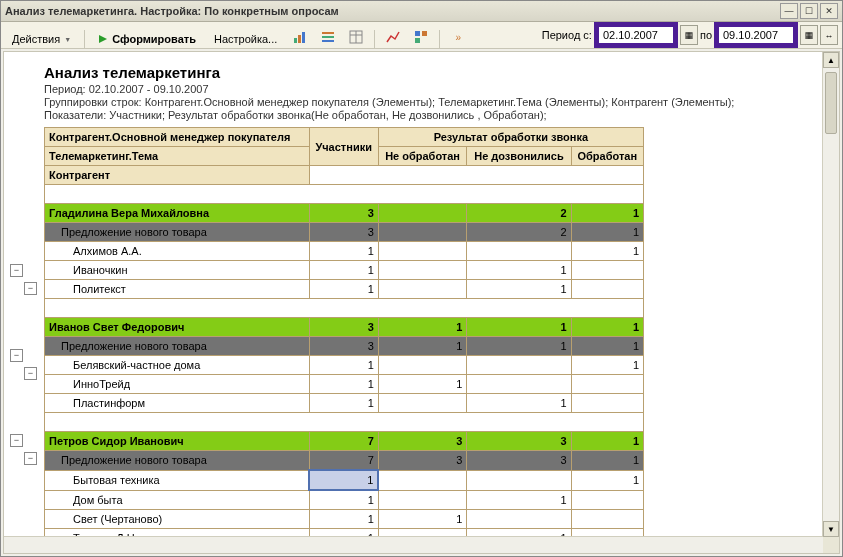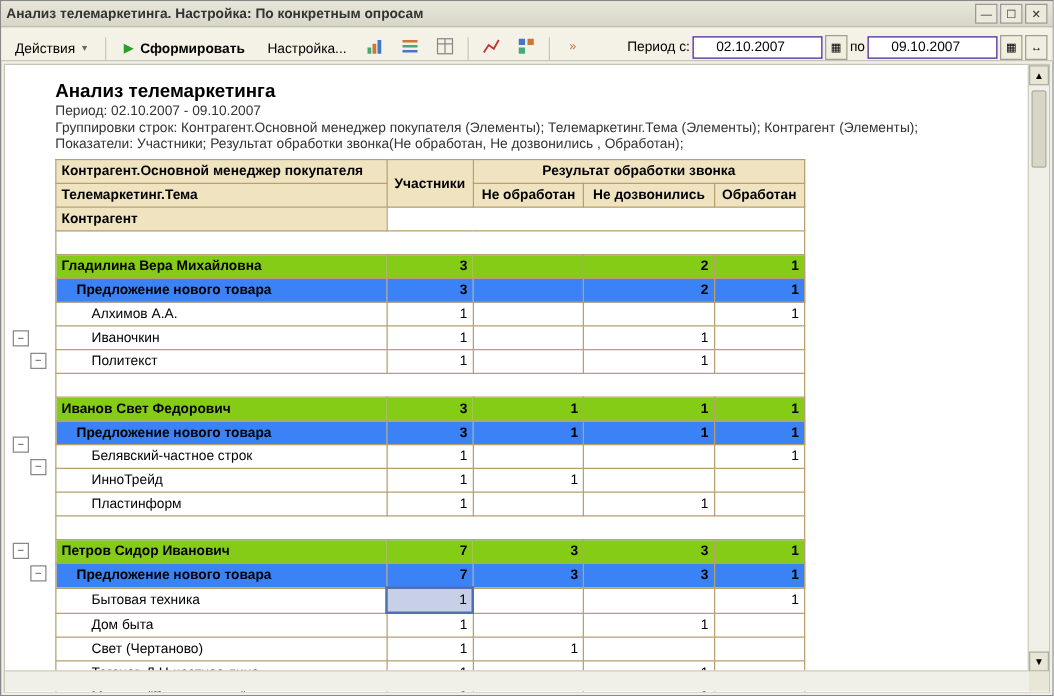--- a/index.html
+++ b/index.html
@@ -9,33 +9,33 @@
 .win-btns{display:flex;gap:2px}
 .win-btn{width:16px;height:14px;border:1px solid #999;background:#eceada;display:flex;align-items:center;justify-content:center;font-size:9px;cursor:pointer}
 .toolbar{height:26px;background:#f4f2e6;border-bottom:1px solid #c8c6b6;display:flex;align-items:flex-end;padding:0 4px;gap:4px;font-size:11px}
 .toolbar .sep{width:1px;height:18px;background:#c8c6b6;margin:0 2px}
 .tb-btn{padding:2px 6px;border:1px solid transparent;border-radius:2px;cursor:pointer;display:flex;align-items:center;gap:4px}
 .dropdown-arrow{font-size:7px;color:#666}
 .play-icon svg{display:block}
 .icon-btn{width:22px;height:20px;display:flex;align-items:center;justify-content:center;cursor:pointer;border:1px solid transparent;border-radius:2px}
 .spacer{flex:1}
 .period-box{display:flex;align-items:center;gap:2px}
-.date-input{width:66px;height:16px;border:1px solid #4c1d95;background:#fff;font-size:11px;padding:0 18px}
+.date-input{width:66px;height:16px;border:5px solid #4c1d95;background:#fff;font-size:11px;padding:0 4px}
 .small-btn{width:16px;height:18px;border:1px solid #a0a090;background:#f0eee0;display:flex;align-items:center;justify-content:center;cursor:pointer;font-size:9px}
 .content{flex:1;background:#fff;margin:2px;border:1px solid #c8c6b6;overflow:auto;position:relative}
 .report{padding:8px 8px 8px 40px}
 .report h2{margin:4px 0 2px 0;font-size:15px;font-weight:bold}
 .meta{font-size:11px;color:#333;margin:1px 0}
 .table-wrap{margin-top:6px}
 table.report-tbl{border-collapse:collapse;width:600px}
 table.report-tbl th,table.report-tbl td{border:1px solid #b8a070;padding:2px 4px;font-size:11px;height:14px}
 table.report-tbl th{background:#f0e4c0;font-weight:bold;text-align:center;vertical-align:middle}
 table.report-tbl th.left{text-align:left}
 .group-row td{background:#84cc16;font-weight:bold}
-.sub-row td{background:#3b82f6;font-weight:bold}
+.sub-row td{background:#737373;font-weight:normal}
 .data-row td{background:#fff}
 .num{text-align:right}
 .spacer-row td{border:none;height:6px;padding:0}
 .selected-cell{background:#c8d0e8 !important;border:2px solid #5070b0 !important}
 .tree{position:absolute;left:6px;top:158px;width:30px}
 .tree-node{position:absolute;width:11px;height:11px;border:1px solid #888;background:#fff;display:flex;align-items:center;justify-content:center;font-size:9px;line-height:1;cursor:pointer;color:#444}
 .scrollbar-v-track{position:absolute;right:0;top:0;bottom:16px;width:16px;background:#f0efe8;border-left:1px solid #d0cebe}
 .scrollbar-v-thumb{position:absolute;left:2px;right:2px;top:20px;height:60px;background:#d8d6c6;border:1px solid #b0ae9e;border-radius:2px}
 .scrollbar-v-btn{position:absolute;left:0;width:16px;height:16px;background:#e8e6d6;border:1px solid #b0ae9e;display:flex;align-items:center;justify-content:center;font-size:8px;box-sizing:border-box}
 .scrollbar-h-track{position:absolute;left:0;right:16px;bottom:0;height:16px;background:#f0efe8;border-top:1px solid #d0cebe}
@@ -199,21 +199,21 @@
                 <td class="num">1</td>
               </tr>
               <tr class="sub-row">
                 <td style="padding-left: 16px;">Предложение нового товара</td>
                 <td class="num">3</td>
                 <td class="num">1</td>
                 <td class="num">1</td>
                 <td class="num">1</td>
               </tr>
               <tr class="data-row">
-                <td style="padding-left: 28px;">Белявский-частное строк</td>
+                <td style="padding-left: 28px;">Белявский-частное дома</td>
                 <td class="num">1</td>
                 <td class="num"></td>
                 <td class="num"></td>
                 <td class="num">1</td>
               </tr>
               <tr class="data-row">
                 <td style="padding-left: 28px;">ИнноТрейд</td>
                 <td class="num">1</td>
                 <td class="num">1</td>
                 <td class="num"></td>

